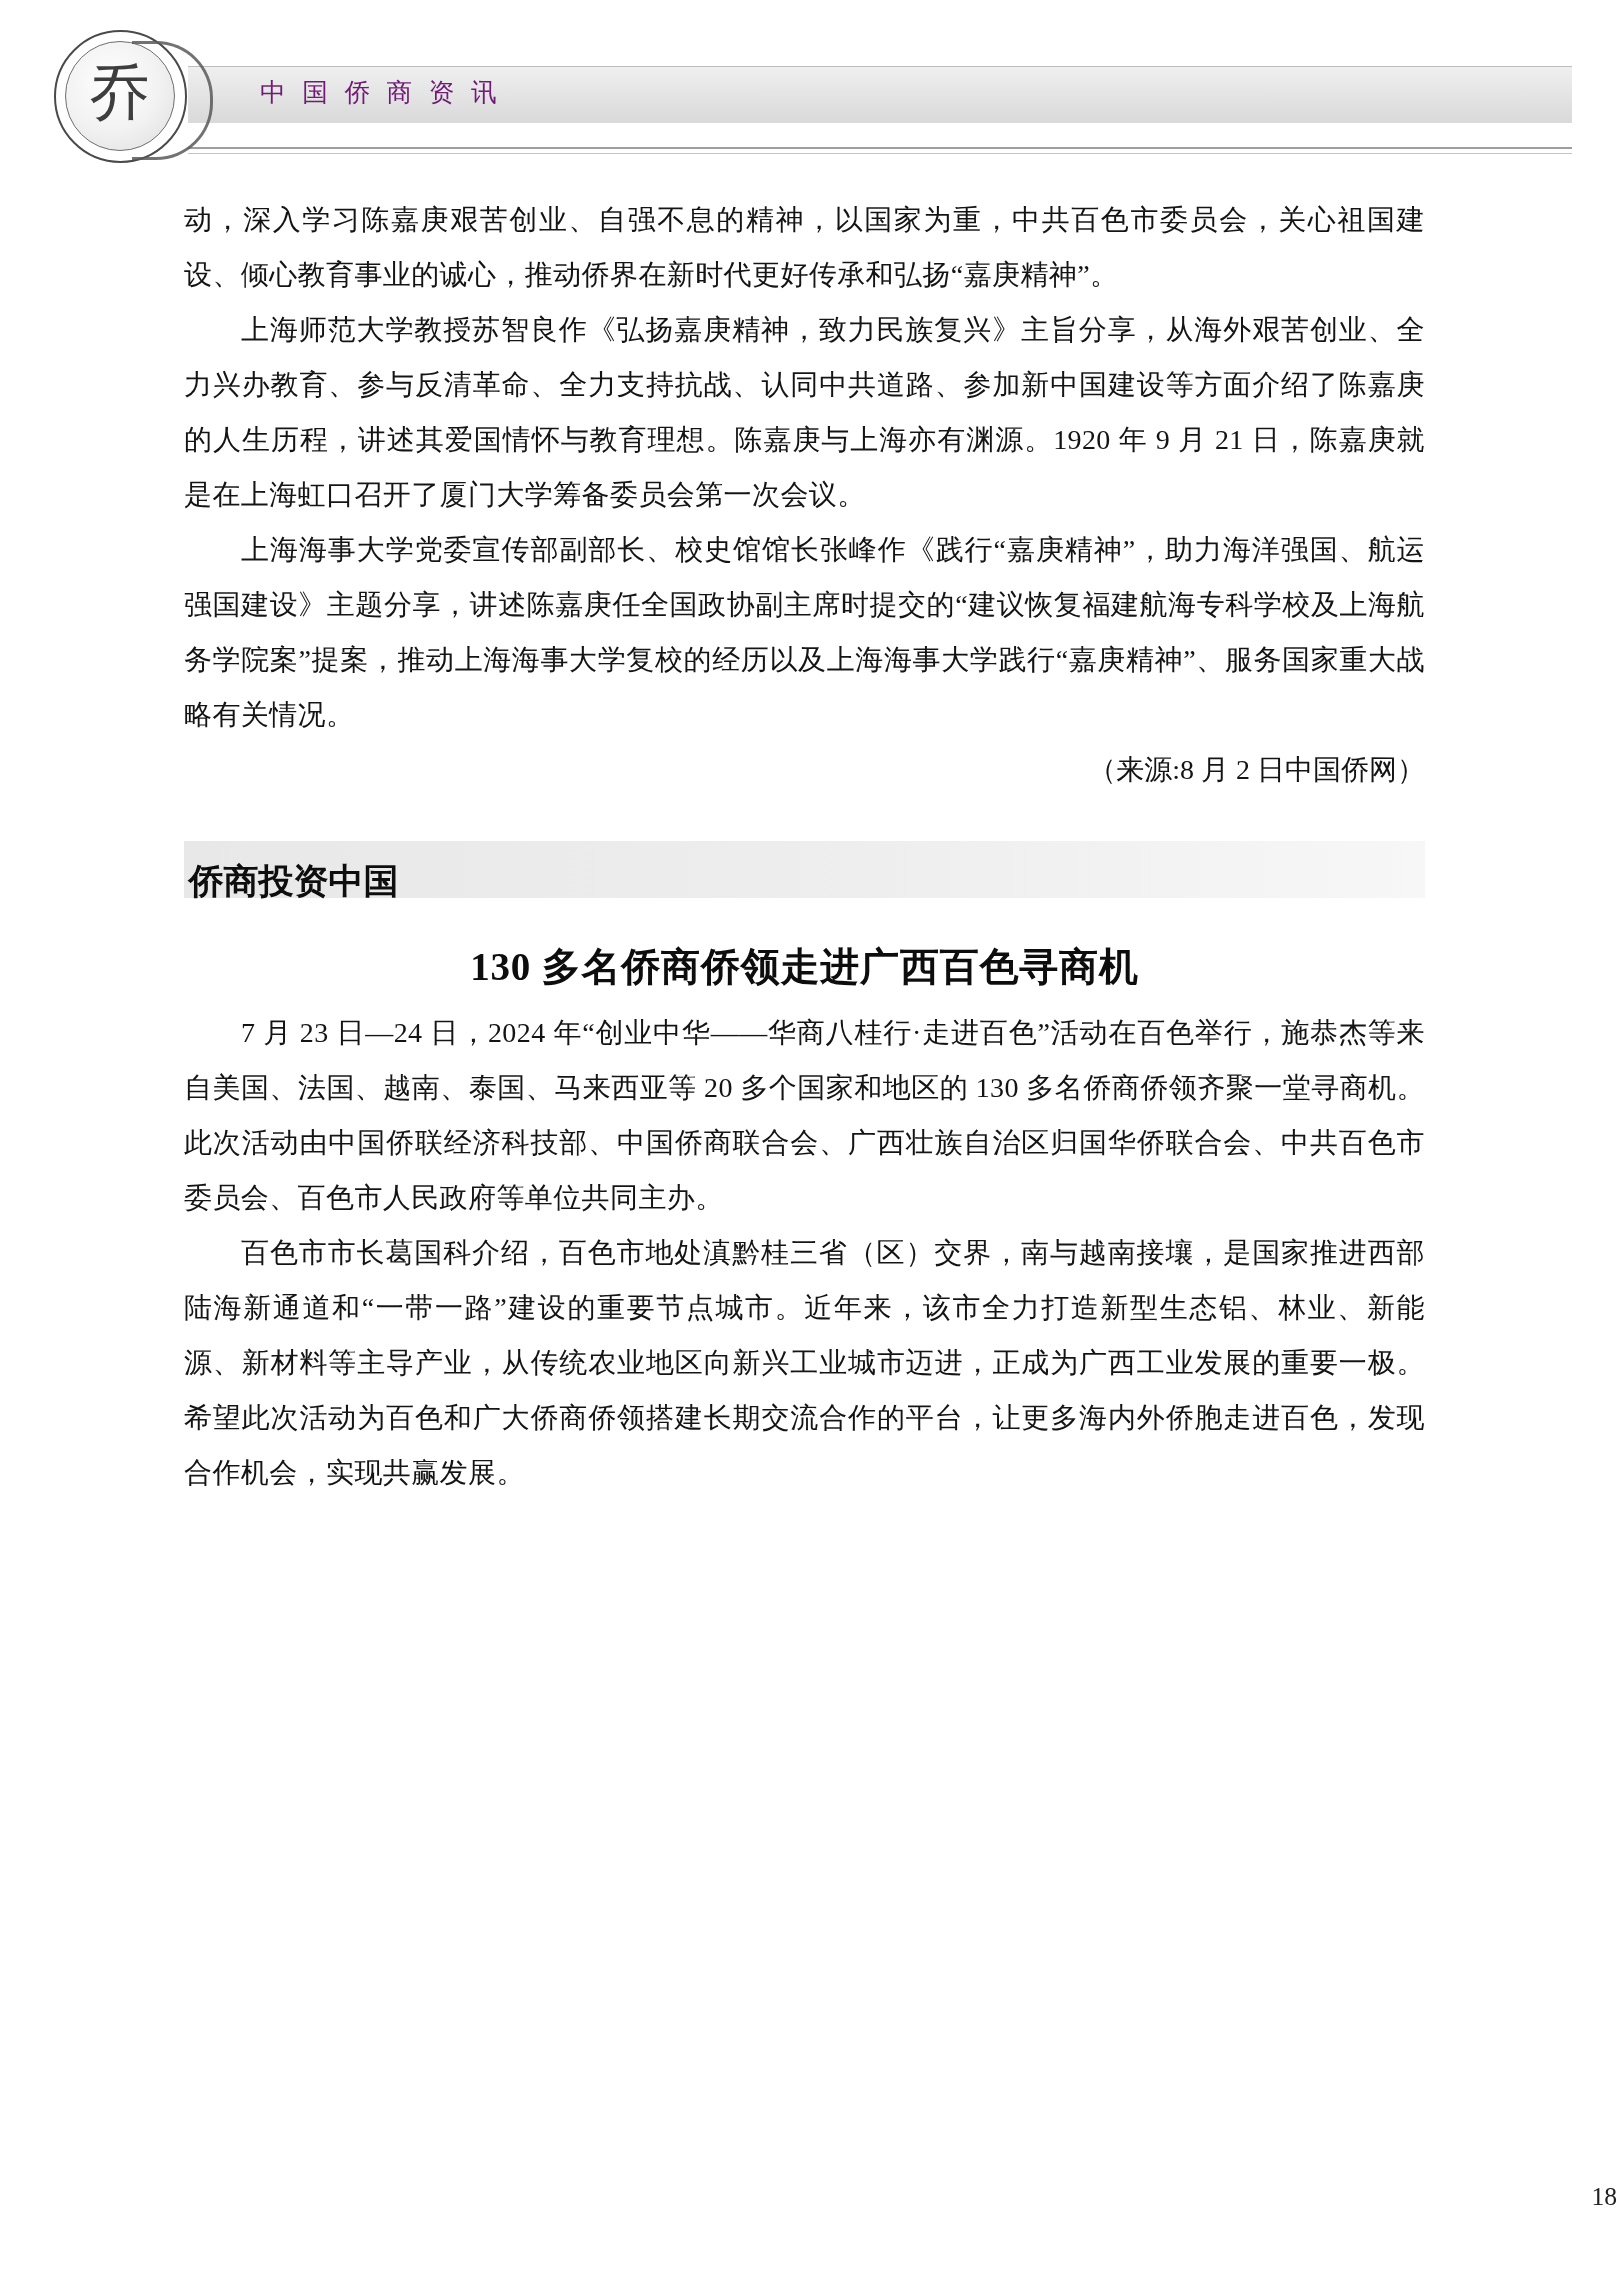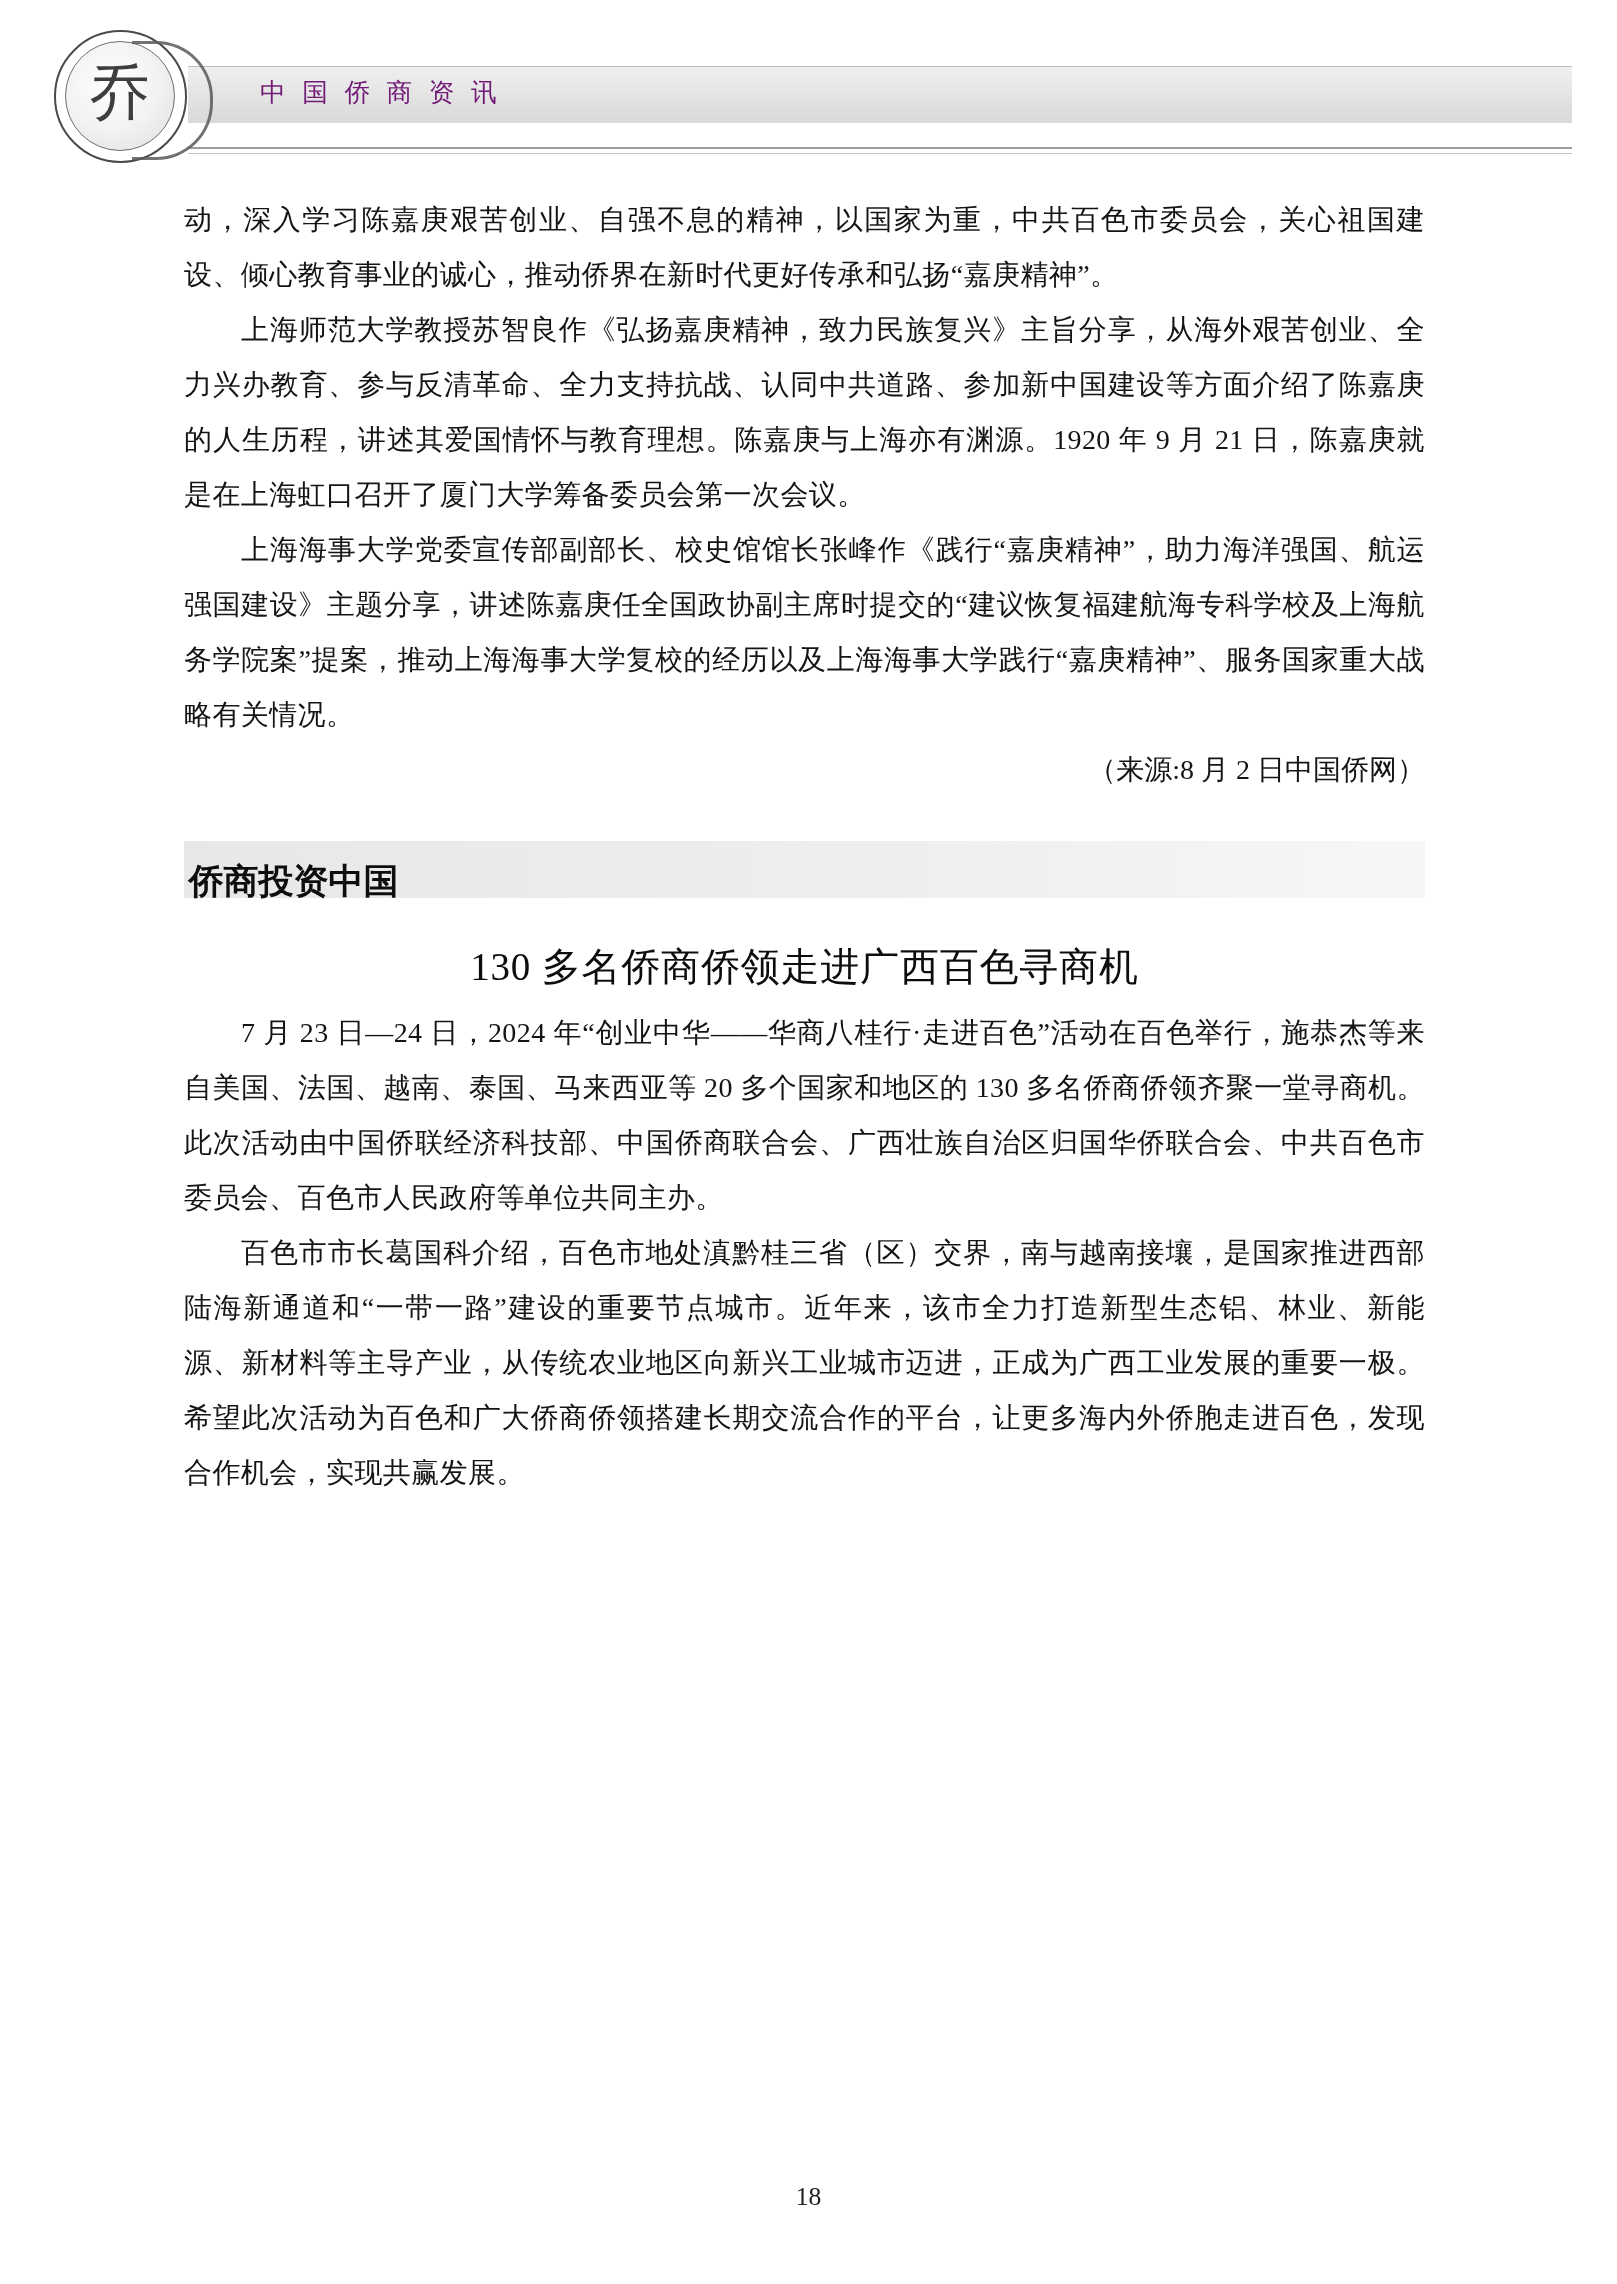--- a/index.html
+++ b/index.html
@@ -152,31 +152,31 @@
     color: #0e0e0e;
     font-family: "Liberation Serif", "DejaVu Serif", serif;
     margin-top: 12px;
   }
 
   .article-title {
     margin: 42px 0 10.5px 0;
     text-align: center;
     font-size: 39px;
     line-height: 54px;
-    font-weight: normal;
+    font-weight: bold;
     color: #0d0d0d;
     letter-spacing: 0.8px;
   }
 
   .page-number {
     position: absolute;
     left: 0;
     top: 2182px;
     width: 1617px;
-    text-align: center;
+    text-align: right;
     font-size: 25.6px;
     color: #222;
   }
 </style>
 </head>
 <body>
 
 <div class="page-header">
   <div class="header-band"></div>
   <div class="header-band-rule"></div>

